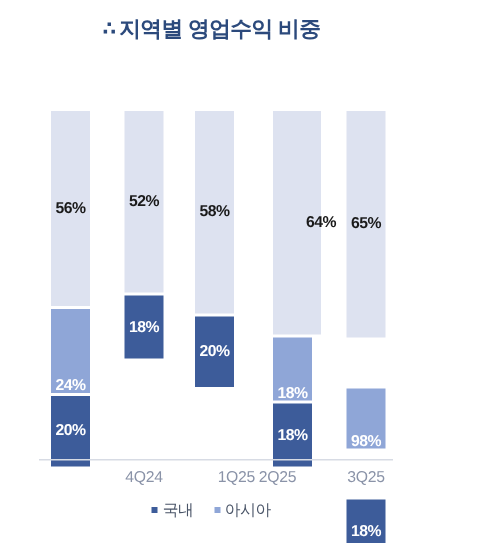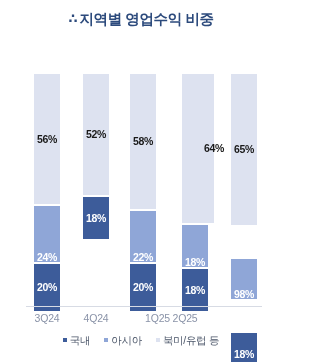--- a/index.html
+++ b/index.html
@@ -187,23 +187,20 @@
       </div>
       <div class="seg domestic" style="flex: 0 0 18%;">
         <span class="seg-label">18%</span>
       </div>
     </div>
 
     <div class="bar-group" data-idx="2">
       <div class="seg overseas" style="flex: 0 0 58%;">
         <span class="seg-label">58%</span>
       </div>
-      <div class="seg asia" style="flex: 0 0 22%;">
-        <span class="seg-label">22%</span>
-      </div>
       <div class="seg domestic" style="flex: 0 0 20%;">
         <span class="seg-label">20%</span>
       </div>
     </div>
 
     <div class="bar-group" data-idx="3">
       <div class="seg overseas" style="flex: 0 0 64%; padding-left: 32px;">
         <span class="seg-label">64%</span>
       </div>
       <div class="seg asia" style="flex: 0 0 18%;">
@@ -223,34 +220,30 @@
       </div>
       <div class="seg domestic" style="flex: 0 0 18%;">
         <span class="seg-label">18%</span>
       </div>
     </div>
 
     <div id="baseline"></div>
   </div>
 
   <div id="x-axis">
-    <div class="x-tick" data-idx="0">3Q24</div>
     <div class="x-tick" data-idx="1">4Q24</div>
     <div class="x-tick" data-idx="2">1Q25</div>
     <div class="x-tick" data-idx="3">2Q25</div>
+    <div class="x-tick" data-idx="4">3Q25</div>
   </div>
 
   <div id="legend">
     <div class="legend-item">
       <span class="legend-swatch" style="background: rgb(61, 92, 154);"></span>
       <span class="legend-label">국내</span>
     </div>
     <div class="legend-item">
       <span class="legend-swatch" style="background: rgb(143, 166, 215);"></span>
       <span class="legend-label">아시아</span>
     </div>
-    <div class="legend-item">
-      <span class="legend-swatch" style="background: rgb(221, 226, 240);"></span>
-      <span class="legend-label">북미/유럽 등</span>
-    </div>
   </div>
 
 </div>
 
 </body></html>

